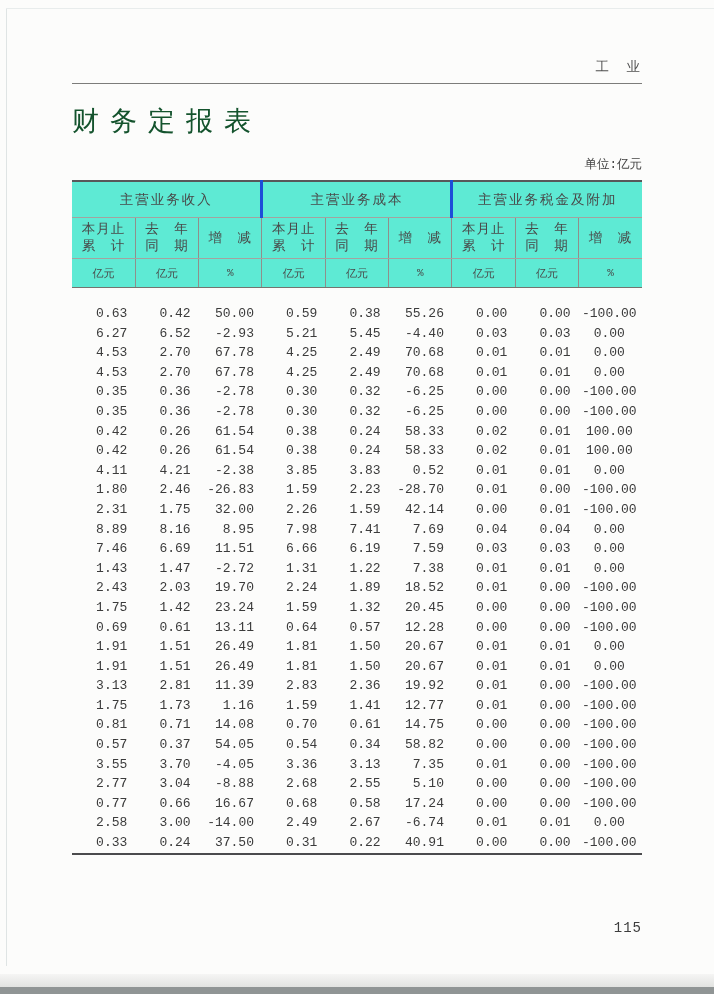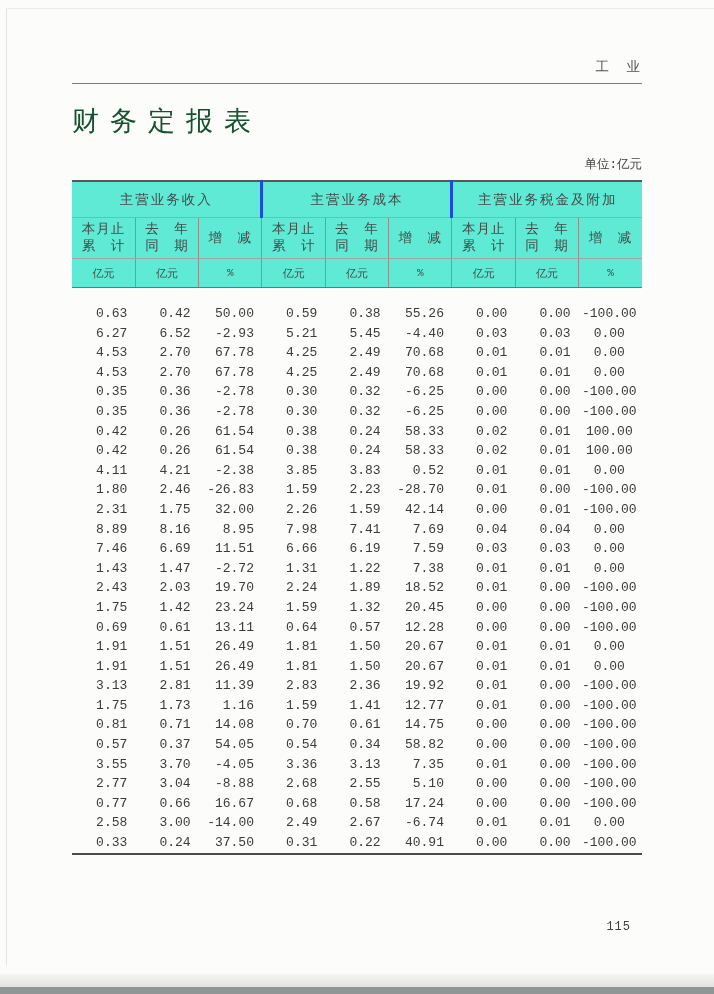--- a/index.html
+++ b/index.html
@@ -66,22 +66,22 @@
 
   tbody td {
     height:19.6px; padding:0 8px 0 0;
     text-align:right; font-size:13px; line-height:19.6px; color:#3b3b3b;
     white-space:nowrap; overflow:hidden;
   }
   tbody td.last-col { padding-right:2px;text-align:center; }
   tbody tr:first-child td { padding-top:16px; }
 
   .page-number {
-    position:absolute; right:83px; top:920px;
-    font-size:12px; letter-spacing:1px; color:#3d3d3d;
+    position:absolute; right:72px; top:920px;
+    font-size:14px; letter-spacing:1px; color:#3d3d3d;
   }
 </style>
 </head>
 <body>
 
 <div class="page">
   <div class="scan-edge-left"></div>
   <div class="scan-edge-top"></div>
 
   <div class="content">

